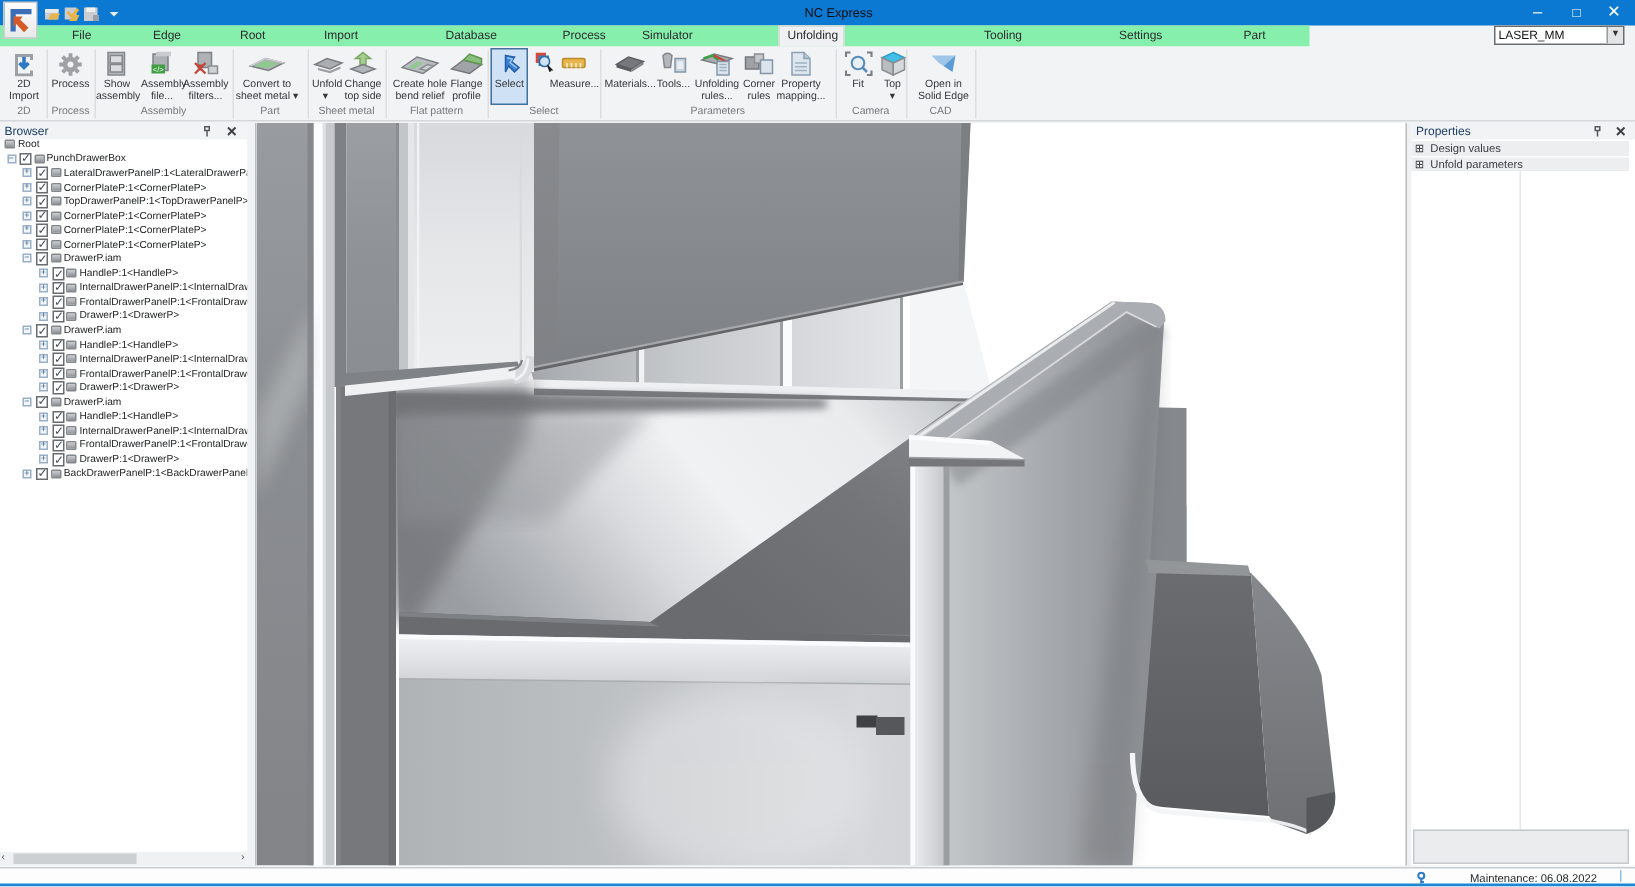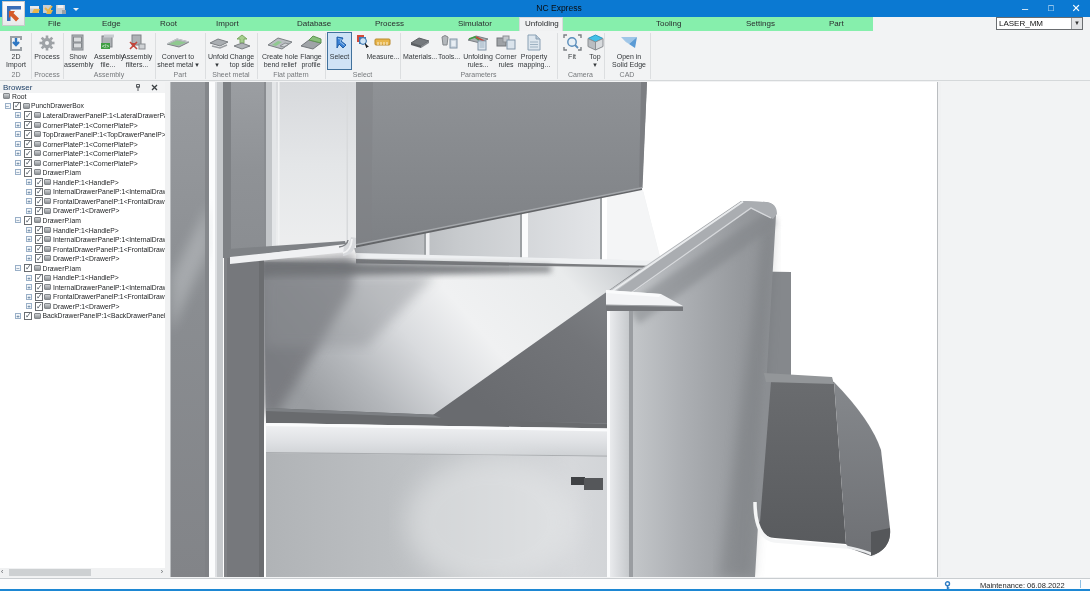--- a/index.html
+++ b/index.html
@@ -81,21 +81,21 @@
   </div>
 
   <div id="menubar">
     <div id="tab-active"></div>
     <span class="menuitem" style="left:48px;">File</span>
     <span class="menuitem" style="left:102px;">Edge</span>
     <span class="menuitem" style="left:160px;">Root</span>
     <span class="menuitem" style="left:216px;">Import</span>
     <span class="menuitem" style="left:297px;">Database</span>
     <span class="menuitem" style="left:375px;">Process</span>
-    <span class="menuitem" style="left:458px;">Simulator</span>
+    <span class="menuitem" style="left:428px;">Simulator</span>
     <span class="menuitem" style="left:525px;">Unfolding</span>
     <span class="menuitem" style="left:656px;">Tooling</span>
     <span class="menuitem" style="left:746px;">Settings</span>
     <span class="menuitem" style="left:829px;">Part</span>
     <div id="combo">LASER_MM<div id="combo-btn">▼</div></div>
   </div>
   <div id="appicon">
       <svg width="21" height="23" style="display:block;margin:1px auto;">
 <path d="M4 3 L15 3 L15 6.5 L7.5 6.5 L7.5 18 L4 18 Z" fill="#3a6fb8"></path>
 <path d="M15 3 L18 3 L18 6.5 L15 6.5 Z" fill="#3a6fb8"></path>
@@ -524,20 +524,33 @@
 <path d="M663,300 Q700,338 710,368 L719,446 Q721,467 700,474 L678,466 L675,462 Z" fill="url(#gPieceR)"></path>
 <polygon points="593,291 661,295 663,302 595,300" fill="#939699"></polygon>
 <polygon points="595,300 600,300 589,440 585,438" fill="#8b8e92"></polygon>
 <path d="M584,420 Q584,456 604,459 L676,465" stroke="#f4f5f6" stroke-width="3.5" fill="none"></path>
 <path d="M676,465 Q700,470 703,474" stroke="#e9ebed" stroke-width="2.5" fill="none"></path>
 <path d="M700,450 L719,446 Q721,467 700,474 Z" fill="#55575a"></path>
 </svg>
     </div>
   <div id="split-r"></div>
 
+  <div id="props">
+    <div id="props-h">Properties<svg style="position:absolute;right:20px;top:2px;" width="8" height="8">
+          <path d="M1 3 h4 M3 3 v4 M1.5 0.5 h3 v2.5 h-3 z" stroke="#55595d" fill="none"></path>
+        </svg><svg style="position:absolute;right:5px;top:2px;" width="8" height="8">
+          <path d="M1 1 L6 6 M6 1 L1 6" stroke="#3c4043" stroke-width="1.3"></path>
+        </svg></div>
+    <div class="prow" style="top:12px;">&nbsp;⊞&nbsp; Design values</div>
+    <div class="prow" style="top:23px;">&nbsp;⊞&nbsp; Unfold parameters</div>
+    <div id="pgrid">
+        <div style="position:absolute;left:72px;top:0;width:1px;height:440px;background:#e4e6e8;"></div>
+      </div>
+    <div id="pbox"></div>
+  </div>
 
   <div id="statusbar">
     <svg style="position:absolute; left:944px; top:2px;" width="8" height="9">
         <circle cx="3.5" cy="2.8" r="2" fill="none" stroke="#2e7cc3" stroke-width="1.4"></circle>
         <path d="M3.5 4.5 v3.5 M3.5 7 h1.8" stroke="#2e7cc3" stroke-width="1.4"></path>
       </svg>
 <span style="position:absolute; left:980px; top:2px;">Maintenance: 06.08.2022</span>
 <div style="position:absolute; left:1080px; top:1px; width:1px; height:8px; background:#8fc0e4;"></div>
   </div>
 </div>

